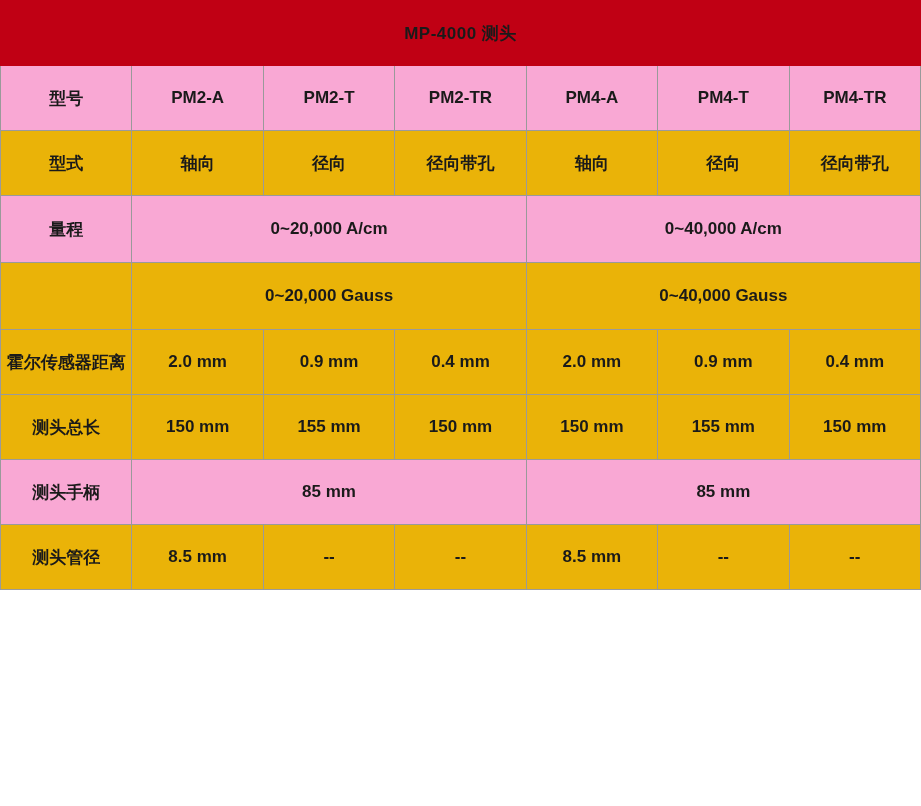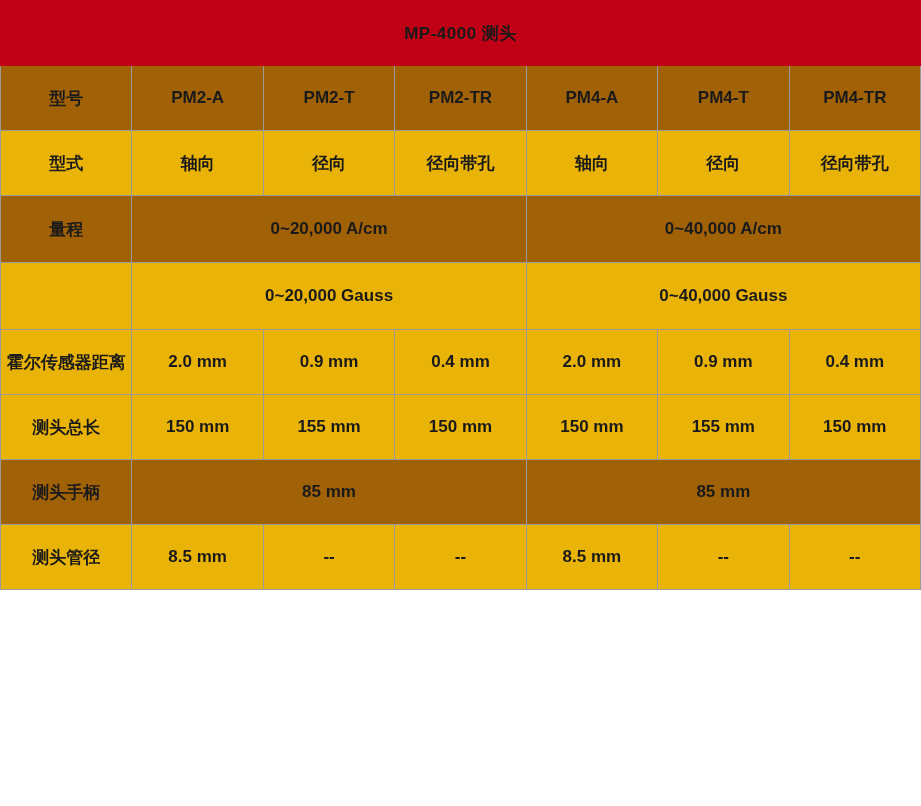--- a/index.html
+++ b/index.html
@@ -36,21 +36,21 @@
   .title-cell {
     background: #c00014;
     color: #ffffff;
     font-size: 23px;
     font-weight: bold;
     height: 64px;
     border: 1px solid #c00014 !important;
     letter-spacing: 0.5px;
   }
   .row-shade td {
-    background: #a16207;
+    background: #f9a8d4;
   }
   .row-plain td {
     background: #eab308;
   }
   .label-cell {
     background: #d6d6d6;
     font-weight: bold;
     font-size: 17px;
   }
   .label-cell-plain {

